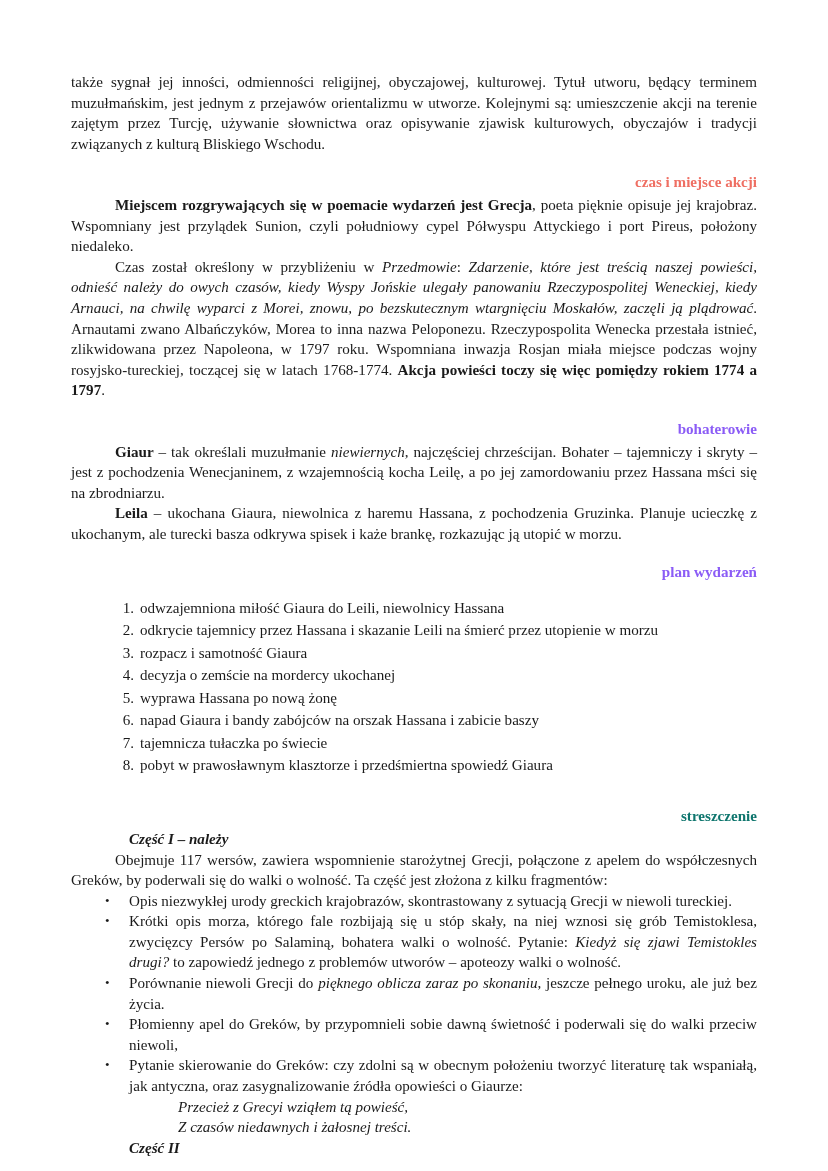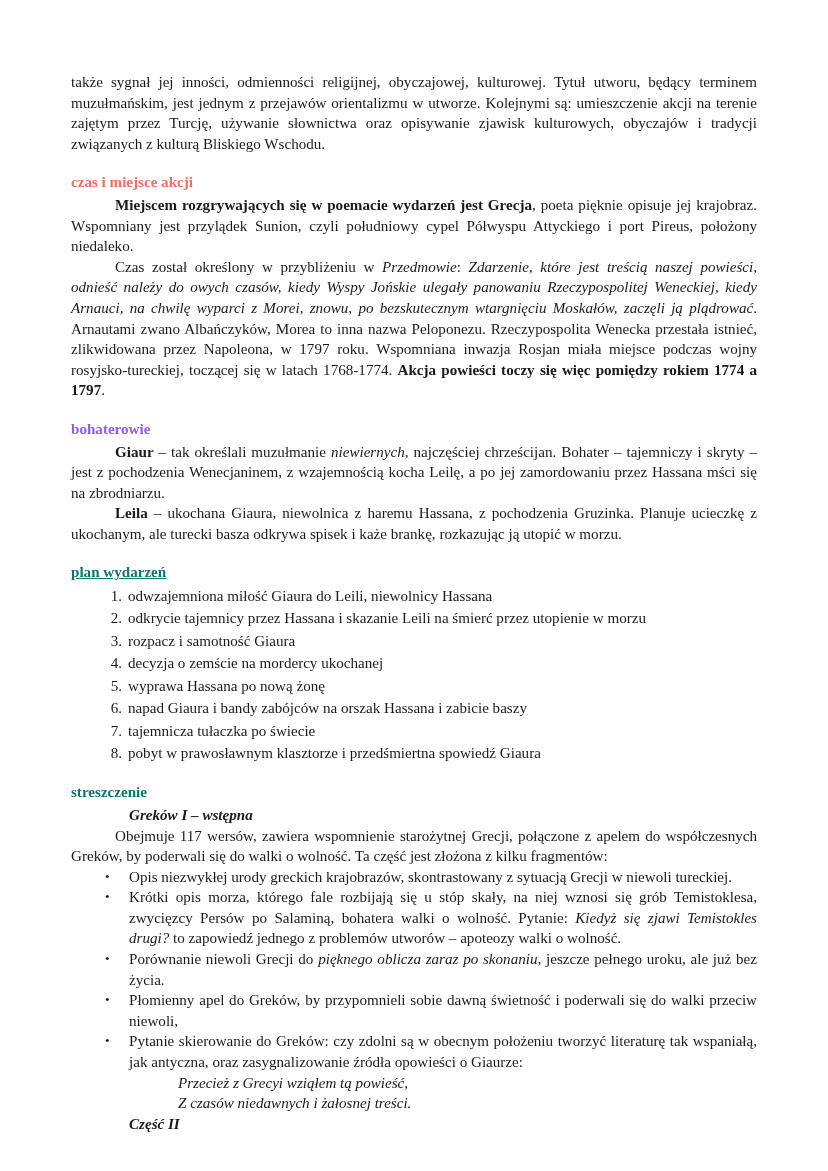--- a/index.html
+++ b/index.html
@@ -40,29 +40,29 @@
 
   b, .b { font-weight: bold; }
   i, .i { font-style: italic; }
 
   
   h2.section-heading {
     margin: 0;
     font-size: 15.1px;
     font-weight: bold;
     line-height: 20.6px;
-    text-align: left;
+    text-align: right;
     color: #ef6f63;
   }
   .gap-before-heading { height: 18px; }
   .gap-after-heading  { height: 2px; }
 
   
   ol.plan {
-    margin: 0;
+    margin: 12px;
     padding: 0 0 0 0;
     list-style: none;
     counter-reset: planitem;
   }
   ol.plan > li {
     position: relative;
     margin: 0;
     padding-left: 57px;
     font-size: 15.1px;
     line-height: 22.4px;
@@ -141,39 +141,39 @@
     <div class="gap-before-heading"></div>
     <h2 class="section-heading" style="color: #8b5cf6;">bohaterowie</h2>
     <div class="gap-after-heading"></div>
 
     <p class="para indent"><b>Giaur</b><span> – </span><span>tak określali muzułmanie </span><i>niewiernych</i><span>, najczęściej chrześcijan. Bohater – tajemniczy i skryty – jest z pochodzenia Wenecjaninem, z wzajemnością kocha Leilę, a po jej zamordowaniu przez Hassana mści się na zbrodniarzu.</span></p>
 
     <p class="para indent"><b>Leila</b><span> – </span><span>ukochana Giaura, niewolnica z haremu Hassana, z pochodzenia Gruzinka. Planuje ucieczkę z ukochanym, ale turecki basza odkrywa spisek i każe brankę, rozkazując ją utopić w morzu.</span></p>
 
 
     <div class="gap-before-heading"></div>
-    <h2 class="section-heading" style="color: #0f766e; text-decoration: underline;">plan wydarzeń</h2>
+    <h2 class="section-heading" style="color: #8b5cf6;">plan wydarzeń</h2>
     <div class="gap-after-heading"></div>
 
     <ol class="plan">
       <li>odwzajemniona miłość Giaura do Leili, niewolnicy Hassana</li>
       <li>odkrycie tajemnicy przez Hassana i skazanie Leili na śmierć przez utopienie w morzu</li>
       <li>rozpacz i samotność Giaura</li>
       <li>decyzja o zemście na mordercy ukochanej</li>
       <li>wyprawa Hassana po nową żonę</li>
       <li>napad Giaura i bandy zabójców na orszak Hassana i zabicie baszy</li>
       <li>tajemnicza tułaczka po świecie</li>
       <li>pobyt w prawosławnym klasztorze i przedśmiertna spowiedź Giaura</li>
     </ol>
 
     <div class="gap-before-heading"></div>
     <h2 class="section-heading" style="color: #0f766e;">streszczenie</h2>
     <div class="gap-after-heading"></div>
 
-    <div class="part-heading">Greków I – wstępna</div>
+    <div class="part-heading">Część I – należy</div>
 
     <p class="para indent">Obejmuje 117 wersów, zawiera wspomnienie starożytnej Grecji, połączone z apelem do współczesnych Greków, by poderwali się do walki o wolność. Ta część jest złożona z kilku fragmentów:</p>
 
     <ul class="bullets">
       <li><span>Opis niezwykłej urody greckich krajobrazów, skontrastowany z sytuacją Grecji w niewoli tureckiej.</span></li>
       <li><span>Krótki opis morza, którego fale rozbijają się u stóp skały, na niej wznosi się grób Temistoklesa, zwycięzcy Persów po Salaminą, bohatera walki o wolność. Pytanie: </span><i>Kiedyż się zjawi Temistokles drugi?</i><span> to zapowiedź jednego z problemów utworów – apoteozy walki o wolność.</span></li>
       <li><span>Porównanie niewoli Grecji do </span><i>pięknego oblicza zaraz po skonaniu</i><span>, jeszcze pełnego uroku, ale już bez życia.</span></li>
       <li><span>Płomienny apel do Greków, by przypomnieli sobie dawną świetność i poderwali się do walki przeciw niewoli,</span></li>
       <li><span>Pytanie skierowanie do Greków: czy zdolni są w obecnym położeniu tworzyć literaturę tak wspaniałą, jak antyczna, oraz zasygnalizowanie źródła opowieści o Giaurze:</span></li>
     </ul>

